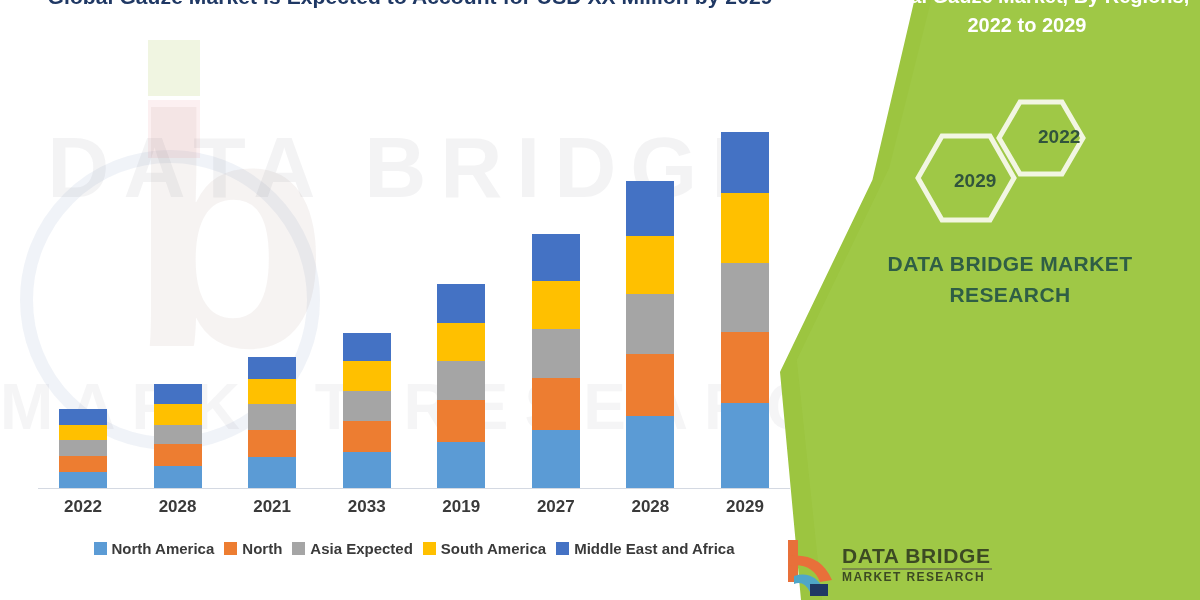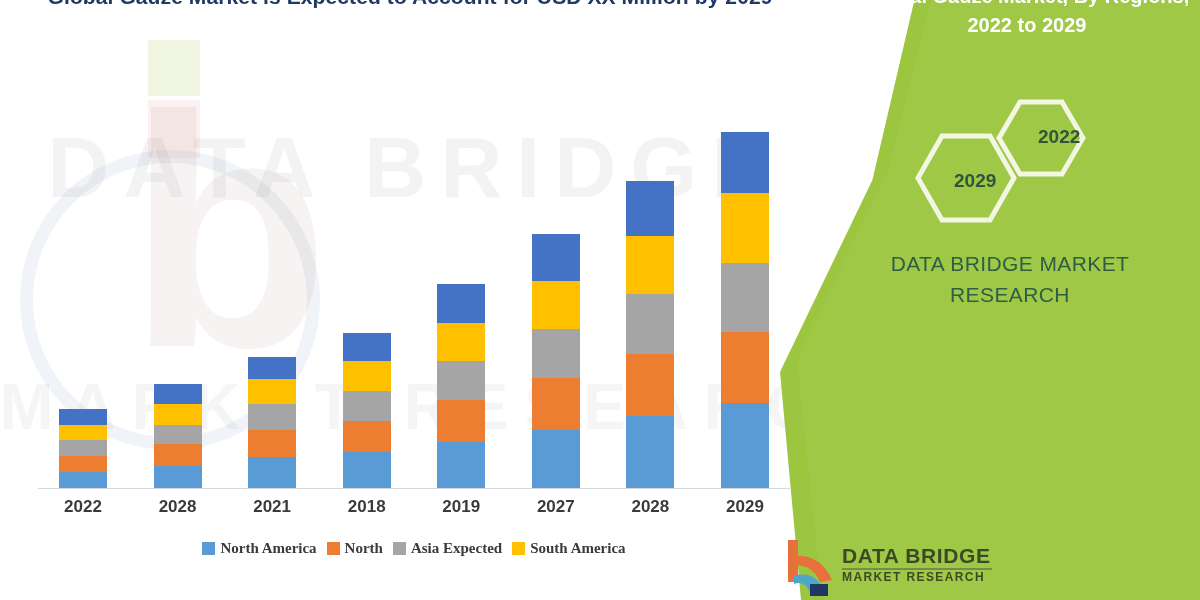--- a/index.html
+++ b/index.html
@@ -161,21 +161,20 @@
   
   .legend {
     position: absolute;
     left: 38px; top: 540px;
     width: 752px;
     display: flex;
     justify-content: center;
     align-items: center;
     gap: 10px;
     flex-wrap: nowrap;
-    font-family: Liberation Serif, serif;
   }
   .legend-item {
     display: flex;
     align-items: center;
     gap: 5px;
     white-space: nowrap;
   }
   .legend-swatch {
     width: 13px; height: 13px;
     flex: 0 0 13px;
@@ -210,21 +209,21 @@
   }
   .hex-2022-label { left: 136px; top: 28px; }
   .hex-2029-label { left: 52px; top: 72px; }
 
   .brand {
     position: absolute;
     right: 40px; top: 248px;
     width: 300px;
     text-align: center;
     font-size: 21px;
-    font-weight: 400;
+    font-weight: 700;
     line-height: 31px;
     color: #2F5E45;
     letter-spacing: .4px;
   }
 
   
   .logo {
     position: absolute;
     right: 120px; bottom: -6px;
     width: 300px; height: 70px;
@@ -344,21 +343,21 @@
             <div class="seg" title="North America 2029" style="height: 84.6904px; background: rgb(91, 155, 213);"></div>
           </div>
         </div>
       </div>
   </div>
 
   <div class="xlabels" id="xlabels">
       <div class="xlabel">2022</div>
       <div class="xlabel">2028</div>
       <div class="xlabel">2021</div>
-      <div class="xlabel">2018</div>
+      <div class="xlabel">2033</div>
       <div class="xlabel">2019</div>
       <div class="xlabel">2027</div>
       <div class="xlabel">2028</div>
       <div class="xlabel">2029</div>
     </div>
 
   <div class="legend" id="legend">
       <div class="legend-item">
         <span class="legend-swatch" style="background: rgb(91, 155, 213);"></span>
         <span class="legend-label">North America</span>
@@ -367,20 +366,24 @@
         <span class="legend-swatch" style="background: rgb(237, 125, 49);"></span>
         <span class="legend-label">North</span>
       </div>
       <div class="legend-item">
         <span class="legend-swatch" style="background: rgb(165, 165, 165);"></span>
         <span class="legend-label">Asia Expected</span>
       </div>
       <div class="legend-item">
         <span class="legend-swatch" style="background: rgb(255, 192, 0);"></span>
         <span class="legend-label">South America</span>
+      </div>
+      <div class="legend-item">
+        <span class="legend-swatch" style="background: rgb(68, 114, 196);"></span>
+        <span class="legend-label">Middle East and Africa</span>
       </div>
     </div>
 
   <div class="panel-title">Global Gauze Market, By Regions, 2022 to 2029</div>
 
   <div class="hexes">
     <svg width="220" height="130" viewBox="0 0 220 130">
       <polygon points="118,4 160,4 181,40 160,76 118,76 97,40" fill="none" stroke="#F2F6E2" stroke-width="5"></polygon>
       <polygon points="40,38 88,38 112,80 88,122 40,122 16,80" fill="none" stroke="#F2F6E2" stroke-width="5"></polygon>
     </svg>

